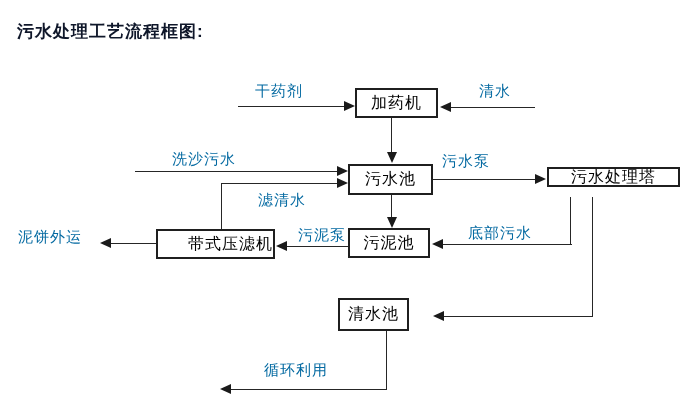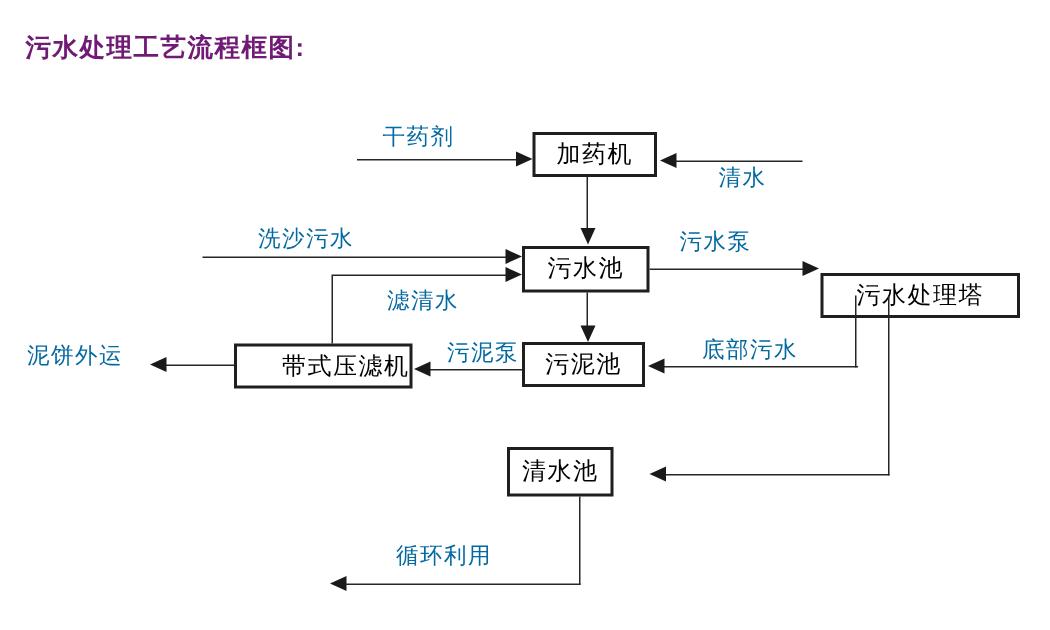--- a/index.html
+++ b/index.html
@@ -3,21 +3,21 @@
 <meta charset="utf-8">
 <style>
   html,body{margin:0;padding:0;background:#fff;}
   #canvas{
     position:relative;width:700px;height:420px;background:#ffffff;
     font-family:"Liberation Sans","DejaVu Sans",sans-serif;color:#000;
     overflow:hidden;
   }
   .title{
     position:absolute;left:17px;top:20px;font-size:17px;font-weight:bold;
-    letter-spacing:1px;color:#701a75;
+    letter-spacing:1px;color:#0f172a;
   }
   .box{
     position:absolute;border:2px solid #1f1f1f;background:#fff;
     display:flex;align-items:center;justify-content:center;
     font-size:16px;letter-spacing:1px;box-sizing:border-box;white-space:nowrap;
   }
   .lbl{
     position:absolute;font-size:15px;letter-spacing:1px;white-space:nowrap;color:#0369a1;
   }
   .hl{position:absolute;height:0;border-top:1.5px solid #262626;}
@@ -35,40 +35,40 @@
   <div class="title">污水处理工艺流程框图:</div>
 
   <div class="box" style="left:355px;top:88px;width:83px;height:30px;">
     <span>加药机</span>
   </div>
 
   <div class="box" style="left:348px;top:164px;width:85px;height:31px;">
     <span>污水池</span>
   </div>
 
-  <div class="box" style="left:547px;top:167px;width:133px;height:30px;margin-top:15px;">
+  <div class="box" style="left:547px;top:167px;width:133px;height:20px;">
     <span>污水处理塔</span>
   </div>
 
   <div class="box" style="left:348px;top:228px;width:82px;height:30px;">
     <span>污泥池</span>
   </div>
 
   <div class="box" style="left:156px;top:229px;width:119px;height:30px;justify-content:flex-end;">
     <span>带式压滤机</span>
   </div>
 
   <div class="box" style="left:338px;top:298px;width:71px;height:33px;">
     <span>清水池</span>
   </div>
 
   <div class="lbl" style="left:255px;top:82px;">干药剂</div>
-  <div class="lbl" style="left:479px;top:82px;margin-top:27px;">清水</div>
+  <div class="lbl" style="left:479px;top:82px;">清水</div>
   <div class="lbl" style="left:172px;top:150px;">洗沙污水</div>
-  <div class="lbl" style="left:453px;top:152px;text-align:right;">污水泵</div>
+  <div class="lbl" style="left:442px;top:152px;text-align:right;">污水泵</div>
   <div class="lbl" style="left:258px;top:191px;">滤清水</div>
   <div class="lbl" style="left:298px;top:226px;">污泥泵</div>
   <div class="lbl" style="left:468px;top:224px;">底部污水</div>
   <div class="lbl" style="left:18px;top:228px;">泥饼外运</div>
   <div class="lbl" style="left:264px;top:361px;">循环利用</div>
 
   <div class="hl" style="left:238px;top:106px;width:108px;"></div>
   <div class="ah ah-r" style="left:344px;top:101px;"></div>
 
   <div class="hl" style="left:450px;top:107px;width:85px;"></div>

